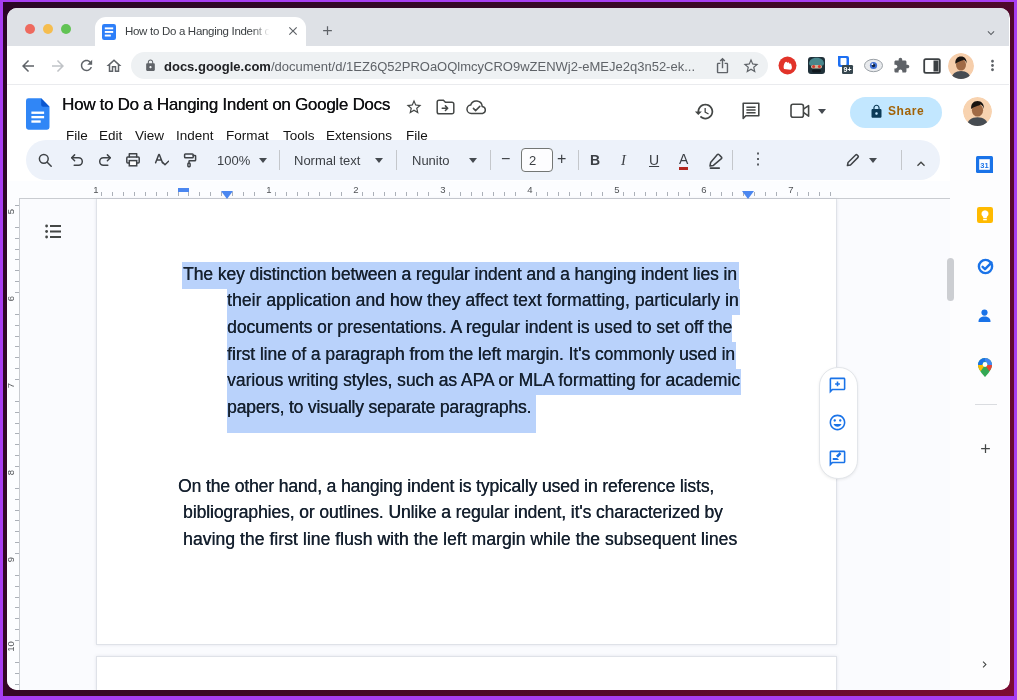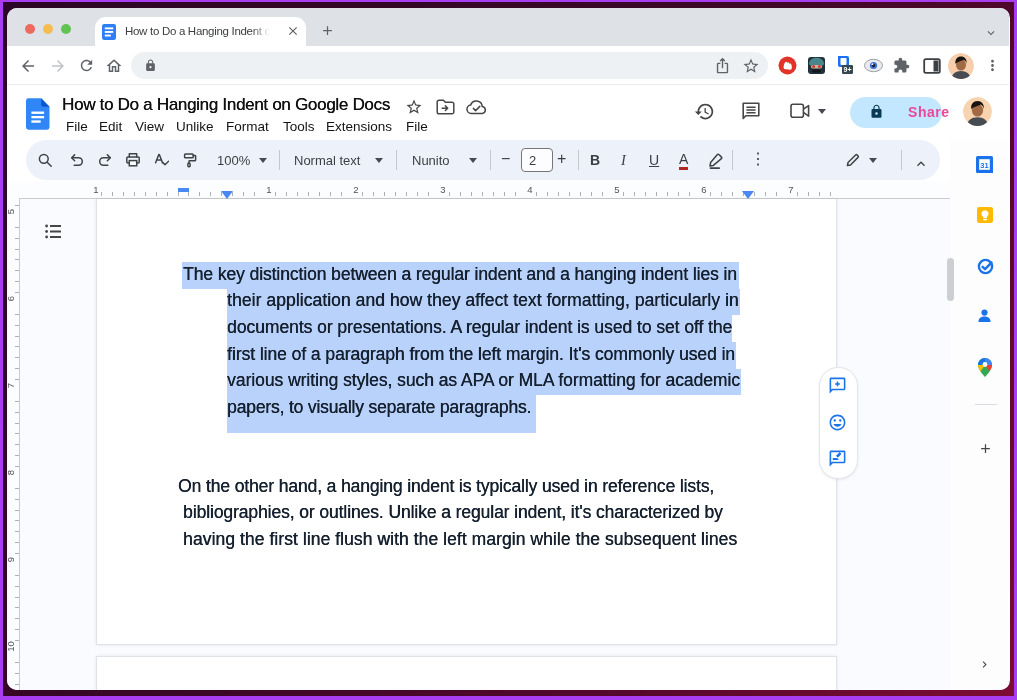--- a/index.html
+++ b/index.html
@@ -21,23 +21,23 @@
   
   .addr{left:7px;top:46px;width:1002px;height:39px;background:#fff;}
   .pill{left:131px;top:52px;width:637px;height:27px;border-radius:14px;background:#eef1f3;}
   .url{left:164px;top:59px;font-size:13px;color:#202124;white-space:nowrap;letter-spacing:0px;}
   .url .path{color:#5f6368;}
 
   
   .dhead{left:7px;top:85px;width:1002px;height:55px;background:#fff;}
   .dtitle{left:62px;top:95px;font-size:17px;color:#101113;letter-spacing:-0.3px;white-space:nowrap;text-shadow:0.25px 0 0 currentColor;}
   .menus{left:66px;top:119px;font-size:13.5px;color:#131313;}
-  .menus span{position:absolute;top:0;white-space:nowrap;text-align:right;}
+  .menus span{position:absolute;top:9px;white-space:nowrap;text-align:right;}
   .share{left:850px;top:97px;width:92px;height:31px;border-radius:16px;background:#c2e7ff;}
-  .sharetxt{left:908px;top:104px;font-size:14px;font-weight:700;color:#ec4899;letter-spacing:0.55px;}
+  .sharetxt{left:888px;top:104px;font-size:12px;font-weight:700;color:#a16207;letter-spacing:0.55px;}
 
   
   .tbar-bg{left:7px;top:140px;width:1002px;height:41px;background:#fff;}
   .tbar{left:26px;top:140px;width:914px;height:40px;border-radius:20px;background:#edf2fa;}
   .tb-t{position:absolute;font-size:13px;color:#3b3f44;white-space:nowrap;}
   .caret{position:absolute;width:0;height:0;border-left:4px solid transparent;border-right:4px solid transparent;border-top:5px solid #454a50;}
   .tdiv{position:absolute;width:1px;height:20px;background:#c4c7cb;top:150px;}
 
   
   .rulerbg{left:7px;top:181px;width:1002px;height:18px;background:#fcfdff;}
@@ -121,20 +121,21 @@
   <div class="abs ic" style="left:105px;top:57px;" id="home">
         <svg width="18" height="18" viewBox="0 0 24 24">
           <path d="M12 5.69l5 4.5V18h-2v-6H9v6H7v-7.81l5-4.5M12 3L2 12h3v8h6v-6h2v6h6v-8h3L12 3z" fill="#5f6368"></path>
         </svg>
       </div>
   <div class="abs ic" style="left:144px;top:59px;" id="lock">
         <svg width="13" height="13" viewBox="0 0 24 24">
           <path d="M18 8h-1V6c0-2.76-2.24-5-5-5S7 3.24 7 6v2H6c-1.1 0-2 .9-2 2v10c0 1.1.9 2 2 2h12c1.1 0 2-.9 2-2V10c0-1.1-.9-2-2-2zm-6 9c-1.1 0-2-.9-2-2s.9-2 2-2 2 .9 2 2-.9 2-2 2zm3.1-9H8.9V6c0-1.71 1.39-3.1 3.1-3.1 1.71 0 3.1 1.39 3.1 3.1v2z" fill="#5f6368"></path>
         </svg>
       </div>
+  <div class="abs url"><b>docs.google.com</b><span class="path">/document/d/1EZ6Q52PROaOQlmcyCRO9wZENWj2-eMEJe2q3n52-ek...</span></div>
   <div class="abs ic" style="left:714px;top:57px;" id="upload">
         <svg width="17" height="17" viewBox="0 0 24 24">
           <path d="M16 5l-1.42 1.42-1.59-1.59V16h-1.98V4.83L9.42 6.42 8 5l4-4 4 4zm4 5v11c0 1.1-.9 2-2 2H6c-1.11 0-2-.9-2-2V10c0-1.11.89-2 2-2h3v2H6v11h12V10h-3V8h3c1.1 0 2 .89 2 2z" fill="#5f6368"></path>
         </svg>
       </div>
   <div class="abs ic" style="left:742px;top:57px;" id="star1">
         <svg width="18" height="18" viewBox="0 0 24 24">
           <path d="M22 9.24l-7.19-.62L12 2 9.19 8.63 2 9.24l5.46 4.73L5.82 21 12 17.27 18.18 21l-1.63-7.03L22 9.24zM12 15.4l-3.76 2.27 1-4.28-3.32-2.88 4.38-.38L12 6.1l1.71 4.04 4.38.38-3.32 2.88 1 4.28L12 15.4z" fill="#5f6368"></path>
         </svg>
       </div>
@@ -227,21 +228,21 @@
   <div class="abs ic" style="left:466px;top:100px;" id="cloud">
         <svg width="21" height="15" viewBox="0 0 21 15">
           <path d="M5.2 13.4 a4.2 4.2 0 0 1 -0.5-8.37 A5.9 5.9 0 0 1 16.2 6.4 a3.55 3.55 0 0 1 0.3 7 z" fill="none" stroke="#444746" stroke-width="1.5"></path>
           <path d="M7.4 8.4 l2.2 2.2 L13.8 6.4" fill="none" stroke="#444746" stroke-width="1.5" stroke-linecap="round" stroke-linejoin="round"></path>
         </svg>
       </div>
   <div class="abs menus">
     <span style="left:0px;">File</span>
     <span style="left:33px;">Edit</span>
     <span style="left:69px;">View</span>
-    <span style="left:110px;">Unlike</span>
+    <span style="left:110px;">Indent</span>
     <span style="left:160px;">Format</span>
     <span style="left:217px;">Tools</span>
     <span style="left:260px;">Extensions</span>
     <span style="left:340px;">File</span>
   </div>
   <div class="abs ic" style="left:694px;top:101px;" id="history">
         <svg width="21" height="21" viewBox="0 0 24 24">
           <path d="M13 3c-4.97 0-9 4.03-9 9H1l3.89 3.89.07.14L9 12H6c0-3.87 3.13-7 7-7s7 3.13 7 7-3.13 7-7 7c-1.93 0-3.68-.79-4.94-2.06l-1.42 1.42C8.27 19.99 10.51 21 13 21c4.97 0 9-4.03 9-9s-4.03-9-9-9zm-1 5v5l4.28 2.54.72-1.21-3.5-2.08V8H12z" fill="#444746"></path>
         </svg>
       </div>

